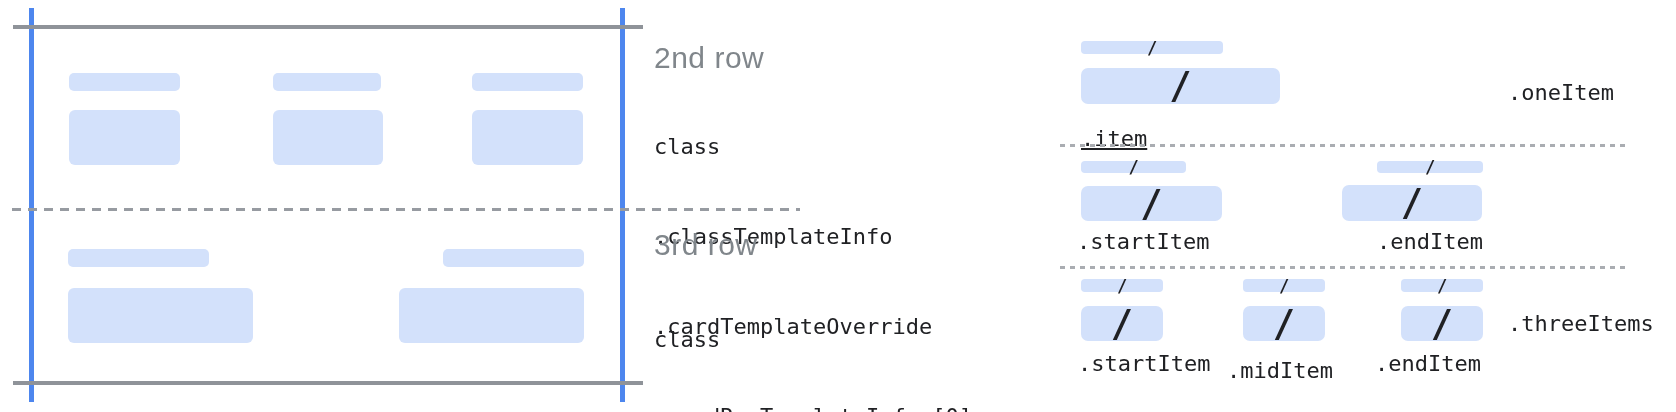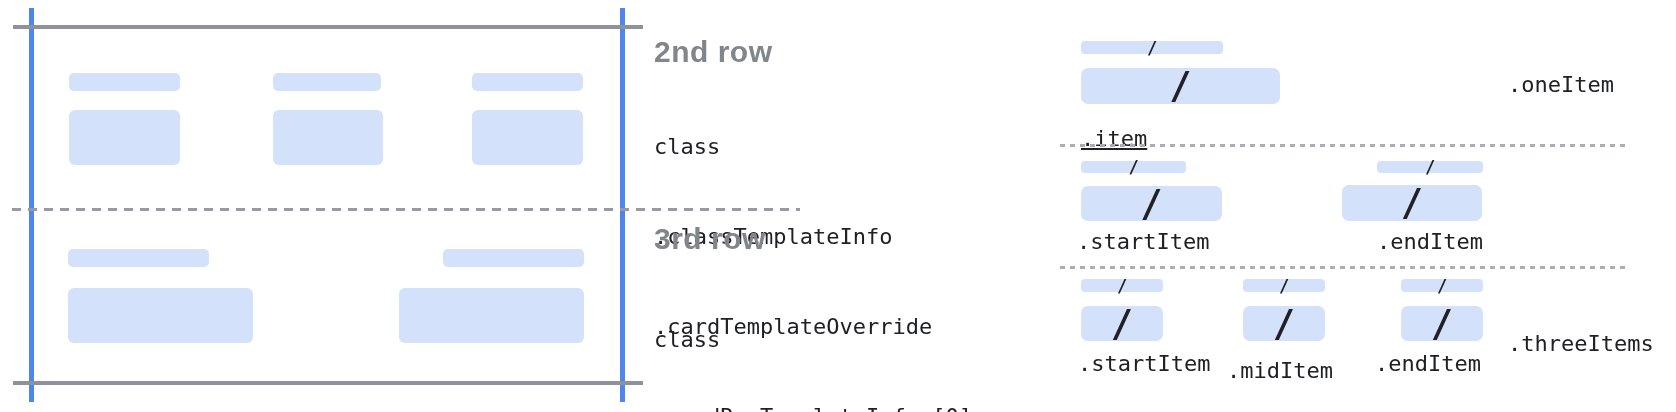--- a/index.html
+++ b/index.html
@@ -7,21 +7,21 @@
          font-family:"Liberation Sans",sans-serif;}
   .abs{position:absolute;}
   
   .vline{width:5px;background:#4d86ee;}
   .hline{height:4px;background:#8f9399;}
   .dashline{height:3px;background:repeating-linear-gradient(90deg,#979ba1 0 9px,transparent 9px 16px);}
   .dotline{height:3px;background:repeating-linear-gradient(90deg,#aaadb2 0 5px,transparent 5px 10px);}
   .blk{background:#d3e1fb;border-radius:6px;}
   .blk.sm{border-radius:5px;}
   
-  .row-title{font-weight:bold;font-size:30px;line-height:36px;color:#80868b;letter-spacing:.5px;}
+  .row-title{font-weight:normal;font-size:30px;line-height:36px;color:#80868b;letter-spacing:.5px;margin-top:6px;}
   .code{font-family:"DejaVu Sans Mono","Liberation Mono",monospace;font-size:22px;line-height:30px;
         color:#202124;white-space:pre;}
   .mono-label{font-family:"DejaVu Sans Mono","Liberation Mono",monospace;font-size:22px;line-height:26px;
         color:#202124;white-space:pre;}
   
   .bar{background:#d3e1fb;display:flex;align-items:center;justify-content:center;}
   .bar.small{border-radius:4px;}
   .bar.large{border-radius:7px;}
   .slash{font-family:"DejaVu Sans Mono","Liberation Mono",monospace;font-weight:bold;color:#202124;
          line-height:0;}
@@ -67,21 +67,21 @@
     
   </div>
 
   <div class="abs bar small" style="left:1081px;top:41px;width:142px;height:13px;">
     <span class="slash">/</span>
   </div>
   <div class="abs bar large" style="left:1081px;top:68px;width:199px;height:36px;">
     <span class="slash">/</span>
   </div>
   <div class="abs mono-label" style="left:1081px;top:126px;text-decoration:underline;">.item</div>
-  <div class="abs mono-label" style="left:1508px;top:72px;">.oneItem</div>
+  <div class="abs mono-label" style="left:1508px;top:80px;">.oneItem</div>
 
   <div class="abs dotline" style="left:1060px;top:144px;width:570px;"></div>
 
   <div class="abs bar small" style="left:1081px;top:161px;width:105px;height:12px;">
     <span class="slash">/</span>
   </div>
   <div class="abs bar large" style="left:1081px;top:186px;width:141px;height:35px;">
     <span class="slash">/</span>
   </div>
   <div class="abs bar small" style="left:1377px;top:161px;width:106px;height:12px;">
@@ -109,15 +109,15 @@
   </div>
   <div class="abs bar small" style="left:1401px;top:279px;width:82px;height:13px;">
     <span class="slash">/</span>
   </div>
   <div class="abs bar large" style="left:1401px;top:306px;width:82px;height:35px;">
     <span class="slash">/</span>
   </div>
   <div class="abs mono-label" style="left:1078px;top:351px;">.startItem</div>
   <div class="abs mono-label" style="left:1227px;top:358px;">.midItem</div>
   <div class="abs mono-label" style="left:1375px;top:351px;">.endItem</div>
-  <div class="abs mono-label" style="left:1508px;top:311px;margin-top:20px;">.threeItems</div>
+  <div class="abs mono-label" style="left:1508px;top:311px;">.threeItems</div>
 
 </div>
 
 </body></html>

